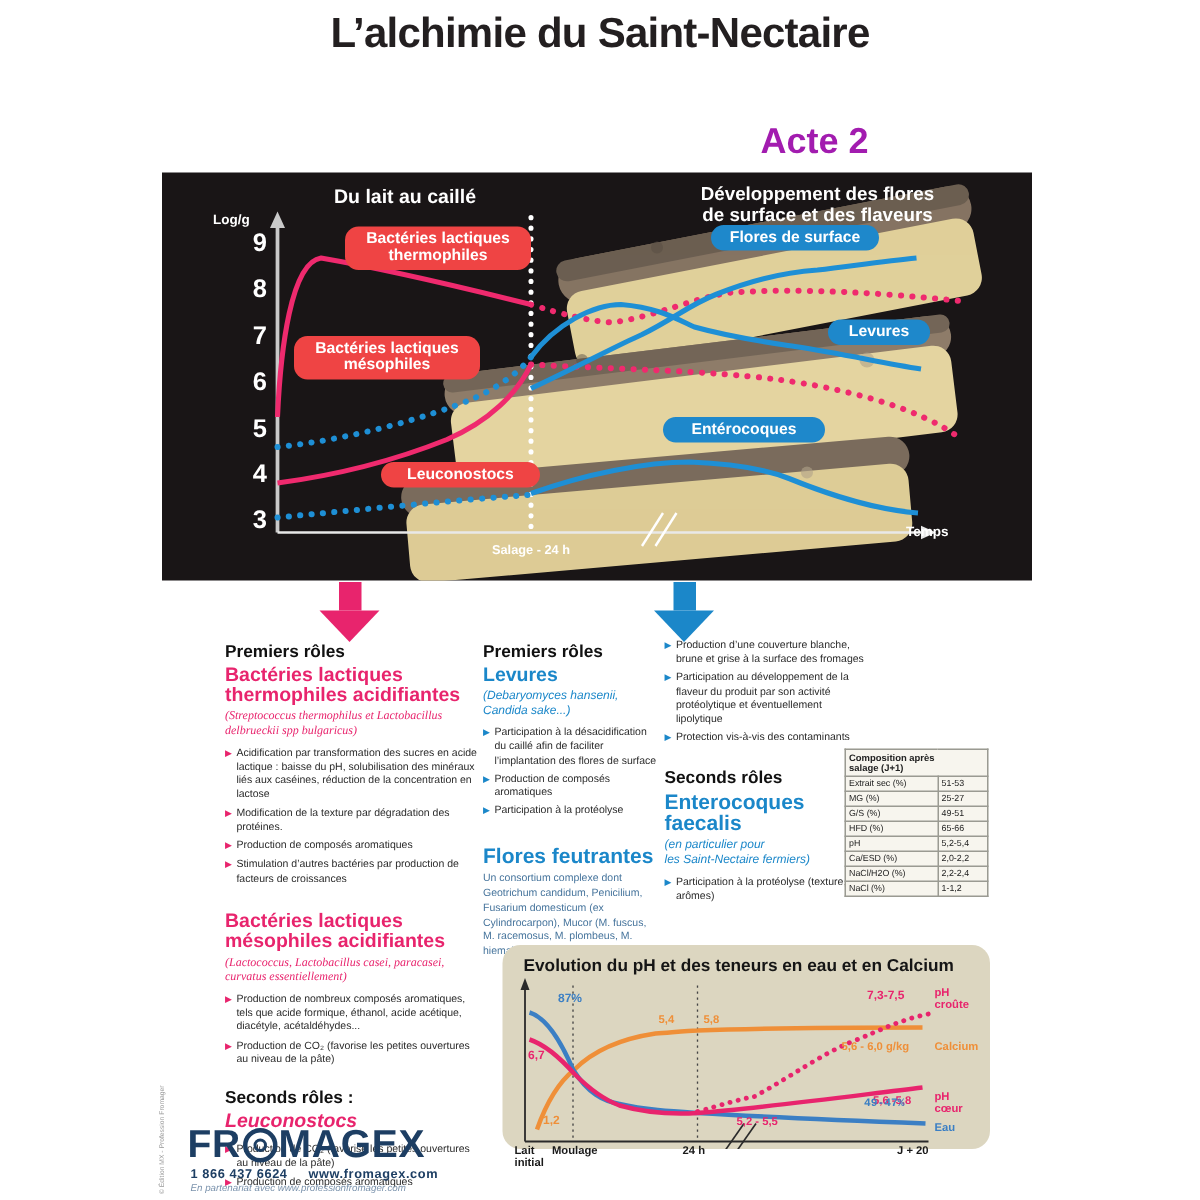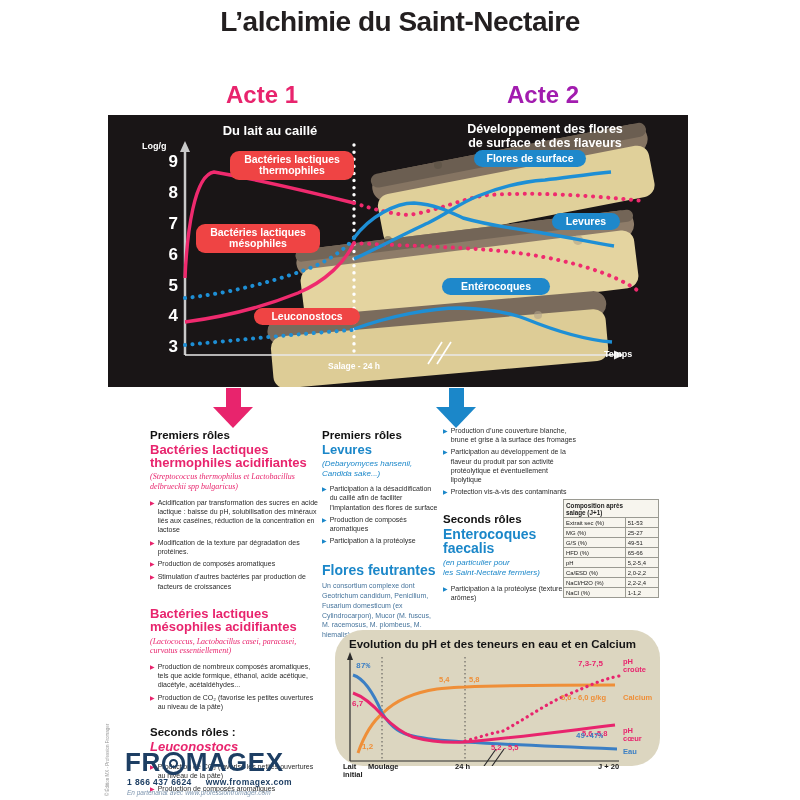--- a/index.html
+++ b/index.html
@@ -41,41 +41,40 @@
   .bullet .m{font-size:6px;line-height:1.75;flex:0 0 auto;}
   .m-pink{color:#e8246d;} .m-blue{color:#1b87c9;}
   .gap{height:9px;} .biggap{height:12px;}
   .para{font-size:7px;line-height:1.4;color:#46749c;margin-top:4px;}
   
   .comp-table{left:563px;top:499px;width:96px;border-collapse:collapse;position:absolute;
               font-size:5.9px;color:#222;background:#f7f5ee;}
   .comp-table td,.comp-table th{border:1px solid #9a9a92;padding:1.5px 2px;text-align:left;font-weight:400;}
   .comp-table th{font-weight:800;font-size:6.3px;line-height:1.15;}
   
-  .phpanel{left:335px;top:630px;width:325px;height:136px;background:#dcd6c0;border-radius:28px;}
+  .phpanel{left:335px;top:630px;width:325px;height:136px;background:#dcd6c0;border-radius:12px;}
   .ph-title{position:absolute;left:14px;top:8px;font-size:11.5px;font-weight:800;color:#151515;}
   .ann{position:absolute;font-weight:700;font-size:7.5px;line-height:1.05;}
   .a-blue{color:#3b7fc4;} .a-pink{color:#e8246d;} .a-orange{color:#ef8f38;} .a-black{color:#1a1a1a;}
   
   .logo{left:125px;top:747px;display:flex;align-items:center;color:#1d3e63;font-weight:800;font-size:26px;letter-spacing:0.5px;}
   .logo-o{display:inline-flex;align-items:center;justify-content:center;width:17px;height:17px;
           border:3.4px solid #1d3e63;border-radius:50%;margin:2px 1px 0 1px;}
   .logo-o span{display:block;width:5px;height:5px;border:2.2px solid #1d3e63;border-radius:50%;}
   .contact{left:127px;top:777px;font-size:8.5px;font-weight:700;color:#1d3e63;letter-spacing:0.4px;}
   .contact span{margin-right:14px;}
   .partner{left:127px;top:789px;font-size:6.5px;font-style:italic;color:#7b93ad;}
   .fineprint{left:105px;top:796px;transform:rotate(-90deg);transform-origin:0 0;font-size:4.5px;color:#999;width:90px;}
 </style>
 </head>
 <body>
 
 <div id="poster">
 
   <div class="abs main-title">L’alchimie du Saint-Nectaire</div>
-  <div class="abs acte acte1">Acte 1</div>
   <div class="abs acte acte2">Acte 2</div>
 
   <div class="abs growth">
     <svg width="580" height="272">
 
       <g opacity="0.96">
         <g transform="rotate(-11 400 80)">
           <rect x="268" y="34" width="280" height="30" rx="15" fill="#8a7866"></rect>
           <rect x="268" y="34" width="280" height="14" rx="7" fill="#6f6254"></rect>
           <rect x="270" y="56" width="276" height="52" rx="12" fill="#e9d8a0"></rect>
@@ -296,21 +295,21 @@
         <line x1="147" y1="139" x2="161" y2="119" stroke="#2a2a2a" stroke-width="1.1"></line>
         <line x1="155" y1="139" x2="169" y2="119" stroke="#2a2a2a" stroke-width="1.1"></line>
       </g>
       <g fill="none" stroke-width="3">
         <path stroke="#ef8f38" d="M23,123 C30,103 38,91 48,83 C62,69 82,62 102,59 C115,58 124,57 130,57 C180,55 230,55 280,55"></path>
         <path stroke="#3b7fc4" d="M18,45 C28,48 38,62 47,83 C57,99 67,104 78,106 C95,110 113,111 130,112 C180,115 230,117 282,119"></path>
         <path stroke="#e8246d" d="M18,63 C30,67 40,77 48,86 C60,98 70,104 78,107 C96,112 114,113 130,112 C170,109 230,101 280,95"></path>
         <path stroke="#e8246d" stroke-width="3.2" stroke-dasharray="0.1 5.5" stroke-linecap="round" d="M130,111 C145,107 157,103 168,101 C192,88 212,73 234,64 C252,57 264,50 284,46"></path>
       </g>
     </svg>
-    <span class="ann a-blue" style="left:21px;top:32px;font-size:8px;font-family:Liberation Mono, monospace;">87%</span>
+    <span class="ann a-blue" style="left:37px;top:32px;font-size:8px;">87%</span>
     <span class="ann a-pink" style="left:17px;top:70px;font-size:8px;">6,7</span>
     <span class="ann a-orange" style="left:27px;top:113px;font-size:8px;">1,2</span>
     <span class="ann a-orange" style="left:104px;top:46px;">5,4</span>
     <span class="ann a-orange" style="left:134px;top:46px;">5,8</span>
     <span class="ann a-pink" style="left:108px;top:114px;margin-left:48px;">5,2 - 5,5</span>
     <span class="ann a-pink" style="left:243px;top:30px;font-size:8px;">7,3-7,5</span>
     <span class="ann a-pink preline" style="left:288px;top:28px;">pH
 croûte</span>
     <span class="ann a-orange" style="left:226px;top:64px;">5,6 - 6,0 g/kg</span>
     <span class="ann a-orange" style="left:288px;top:64px;">Calcium</span>

